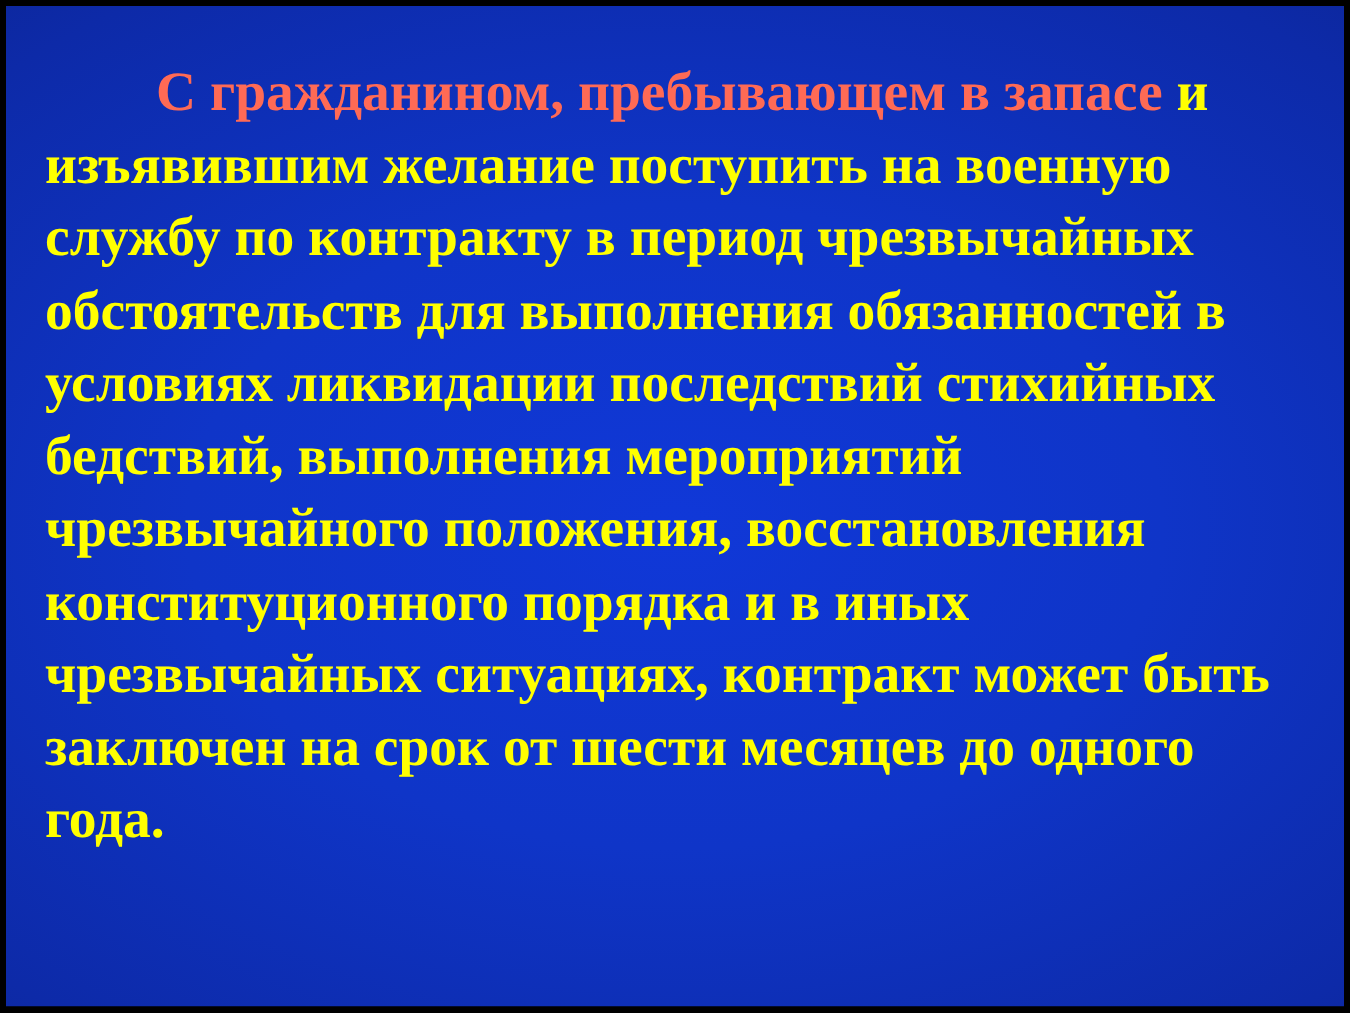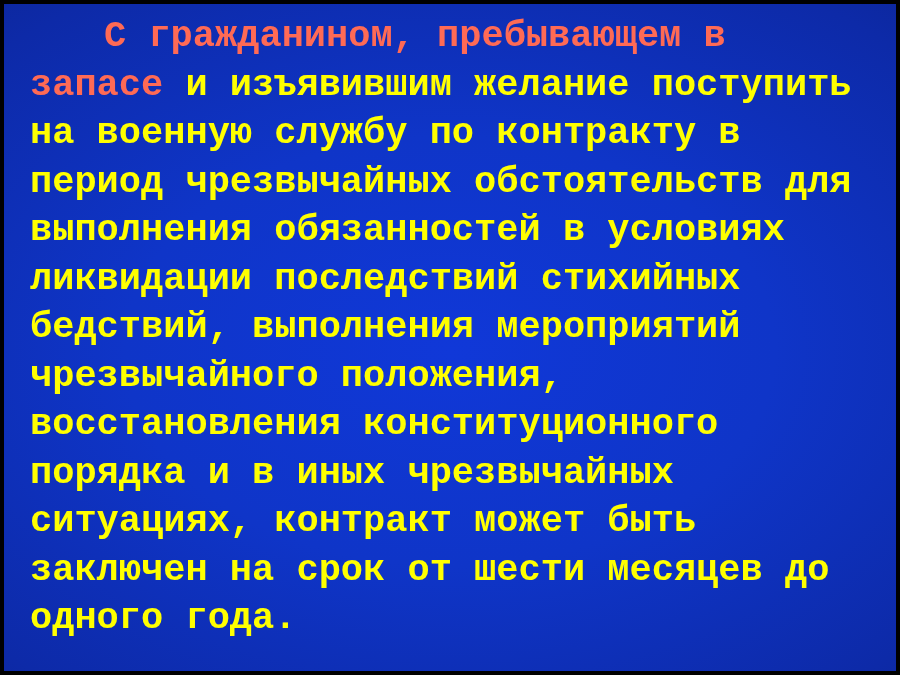--- a/index.html
+++ b/index.html
@@ -19,24 +19,24 @@
     height: 675px;
     box-sizing: border-box;
     border: 4px solid #000000;
     background: radial-gradient(ellipse 130% 115% at 50% 52%, #1038d8 0%, #0f35c8 28%, #0d2aa8 55%, #0b1f82 78%, #091768 100%);
     overflow: hidden;
   }
   .text-body {
     position: absolute;
     left: 26px;
     right: 26px;
-    top: 8px;
+    top: 34px;
     text-align: justify;
     text-justify: inter-word;
-    font-family: Liberation Mono, monospace;
+    font-family: Liberation Serif, serif;
     font-weight: bold;
     font-size: 37px;
     line-height: 48.5px;
     color: #ffff00;
     letter-spacing: 0px;
     word-spacing: 0px;
   }
   .text-body .hl {
     color: #ff6a55;
   }

